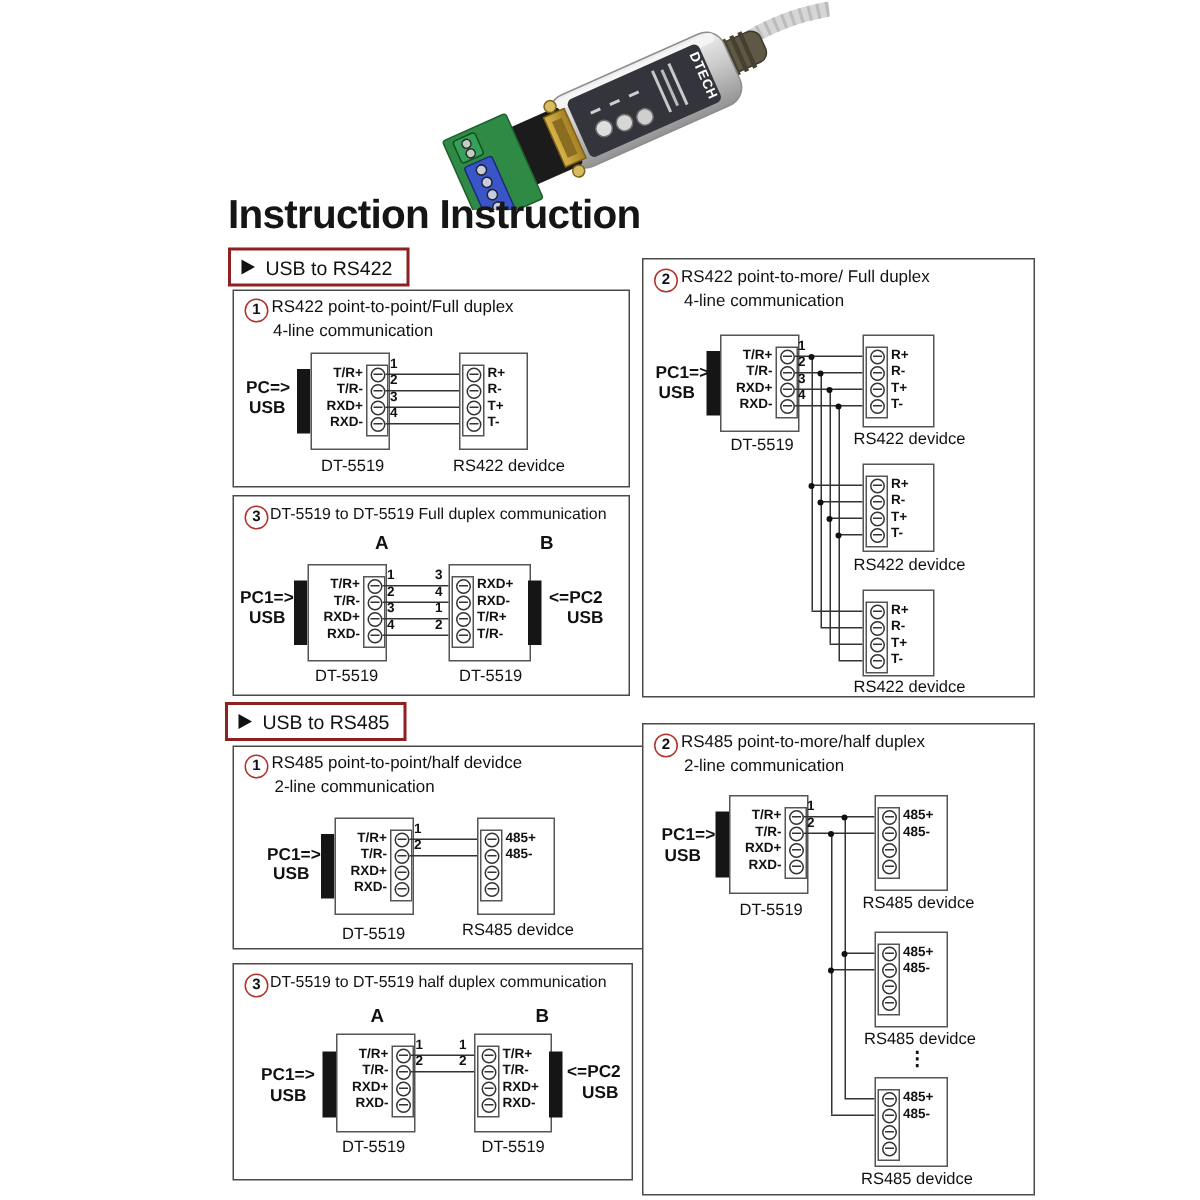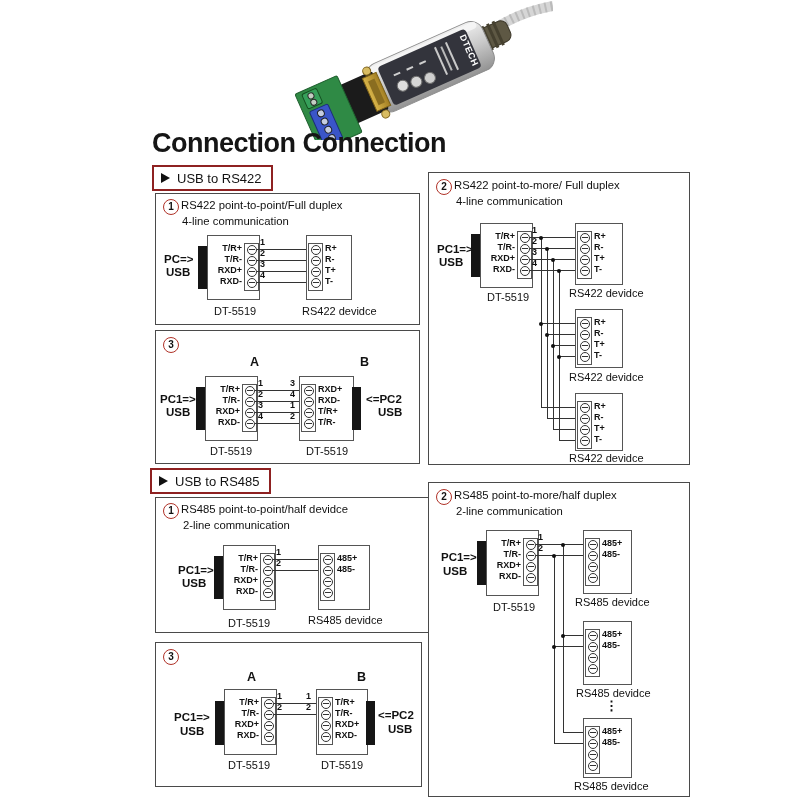--- a/index.html
+++ b/index.html
@@ -85,21 +85,21 @@
       <circle cx="28" cy="51" r="3" fill="#c3cec3" stroke="#2a2a2a"></circle>
       <rect x="20" y="58" width="20" height="38" rx="2" fill="#3a55c8" stroke="#1c2d78"></rect>
       <circle cx="30" cy="64" r="3.4" fill="#c6cde0" stroke="#20232b"></circle>
       <circle cx="30" cy="73" r="3.4" fill="#c6cde0" stroke="#20232b"></circle>
       <circle cx="30" cy="82" r="3.4" fill="#c6cde0" stroke="#20232b"></circle>
       <circle cx="30" cy="91" r="3.4" fill="#c6cde0" stroke="#20232b"></circle>
     </g>
   </svg>
 </div>
 
-<div class="title" style="left:152px;top:128px;">Connection Connection</div>
+<div class="title" style="left:152px;top:128px;">Instruction Instruction</div>
 
 <div class="secbox" style="left:152px;top:165px;height:22px;">
   <span class="tri"></span>
   <span>USB to RS422</span>
 </div>
 
 <div class="secbox" style="left:150px;top:468px;height:22px;">
   <span class="tri"></span>
   <span>USB to RS485</span>
 </div>
@@ -146,20 +146,21 @@
       <div>R-</div>
       <div>T+</div>
       <div>T-</div>
     </div>
   <span class="cap" style="left:58px;top:111px;">DT-5519</span>
   <span class="cap" style="left:146px;top:111px;">RS422 devidce</span>
 </div>
 
 <div class="dbox" style="left:155px;top:330px;width:263px;height:132px;">
   <span class="cnum" style="left:7px;top:6px;">3</span>
+  <span class="h1l" style="left:24px;top:6px;font-size:10.6px;">DT-5519 to DT-5519 Full duplex communication</span>
   <span class="ab" style="left:94px;top:24px;">A</span>
   <span class="ab" style="left:204px;top:24px;">B</span>
   <span class="pcl" style="left:4px;top:62px;">PC1=&gt;</span>
   <span class="pcl" style="left:10px;top:75px;">USB</span>
   <div class="plug" style="left:40px;top:56px;width:9px;height:43px;"></div>
   <div class="dev" style="left:49px;top:45px;width:51px;height:63px;"></div>
   <div class="pincol r" style="left:52px;top:53px;width:32px;">
       <div>T/R+</div>
       <div>T/R-</div>
       <div>RXD+</div>
@@ -346,20 +347,21 @@
       <div>485-</div>
       <div></div>
       <div></div>
     </div>
   <span class="cap" style="left:72px;top:119px;">DT-5519</span>
   <span class="cap" style="left:152px;top:116px;">RS485 devidce</span>
 </div>
 
 <div class="dbox" style="left:155px;top:642px;width:265px;height:143px;">
   <span class="cnum" style="left:7px;top:6px;">3</span>
+  <span class="h1l" style="left:24px;top:6px;font-size:10.6px;">DT-5519 to DT-5519 half duplex communication</span>
   <span class="ab" style="left:91px;top:27px;">A</span>
   <span class="ab" style="left:201px;top:27px;">B</span>
   <span class="pcl" style="left:18px;top:68px;">PC1=&gt;</span>
   <span class="pcl" style="left:24px;top:82px;">USB</span>
   <div class="plug" style="left:59px;top:58px;width:9px;height:44px;"></div>
   <div class="dev" style="left:68px;top:46px;width:51px;height:64px;"></div>
   <div class="pincol r" style="left:71px;top:54px;width:32px;">
       <div>T/R+</div>
       <div>T/R-</div>
       <div>RXD+</div>

